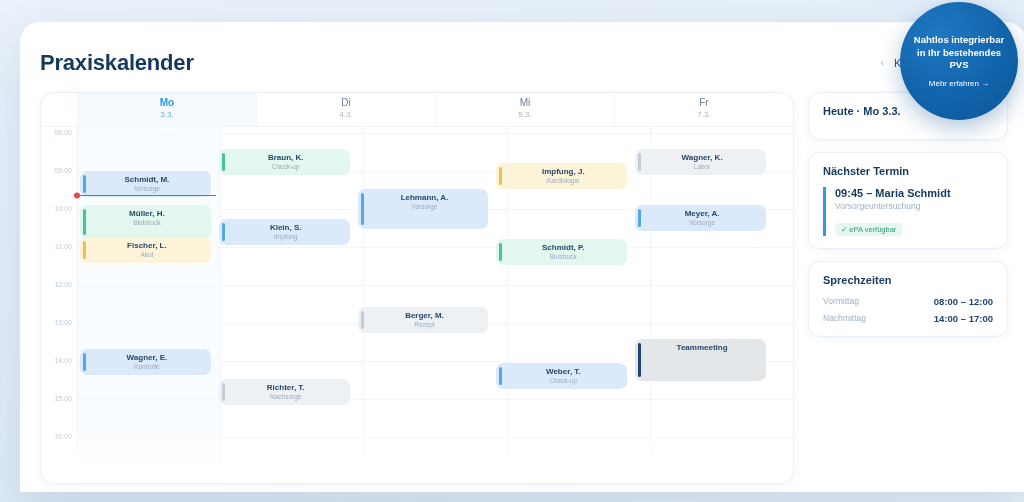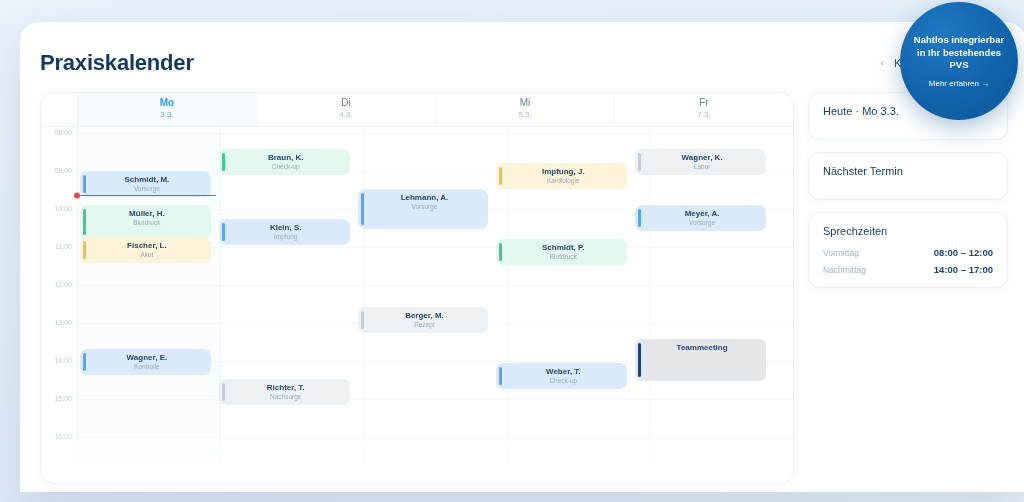--- a/index.html
+++ b/index.html
@@ -270,21 +270,21 @@
   }
   .panel-card {
     background: #ffffff;
     border: 1px solid #eaf0f6;
     border-radius: 12px;
     box-shadow: 0 2px 10px rgba(23,59,103,.05);
     padding: 12px 14px;
   }
   .card-title {
     font-size: 11px;
-    font-weight: normal;
+    font-weight: bold;
     color: #14395f;
     margin-bottom: 10px;
   }
   .stats-row { display: flex; gap: 30px; }
   .stat-label { font-size: 8px; color: #a2b1c2; margin-bottom: 3px; }
   .stat-value { font-size: 18px; font-weight: bold; color: #14395f; }
 
   .next-appt {
     border-left: 3px solid #2e9ce5;
     padding-left: 9px;
@@ -299,21 +299,21 @@
     font-size: 7.5px;
     color: #2f9c72;
     background: #e6f7ef;
     border-radius: 4px;
     padding: 2px 6px;
   }
 
   .hours-row {
     display: flex;
     justify-content: space-between;
-    align-items: center;
+    align-items: flex-start;
     margin-top: 6px;
   }
   .hours-label { font-size: 8.5px; color: #a2b1c2; }
   .hours-value { font-size: 9.5px; color: #1d4471; font-weight: bold; }
 
   
   #promo-badge {
     position: absolute;
     right: 6px;
     top: 2px;
@@ -536,20 +536,25 @@
       </div>
 
       <div id="right-panel">
 
         <div class="panel-card">
           <div class="card-title">Heute · Mo 3.3.</div>
         </div>
 
         <div class="panel-card">
           <div class="card-title">Nächster Termin</div>
+          <div class="next-appt">
+            <div class="next-time">09:45 – Maria Schmidt</div>
+            <div class="next-type">Vorsorgeuntersuchung</div>
+            <span class="epa-pill">✓ ePA verfügbar</span>
+          </div>
         </div>
 
         <div class="panel-card">
           <div class="card-title">Sprechzeiten</div>
           <div id="hours-rows">
               <div class="hours-row">
                 <span class="hours-label">Vormittag</span>
                 <span class="hours-value">08:00 – 12:00</span>
               </div>
               <div class="hours-row">

